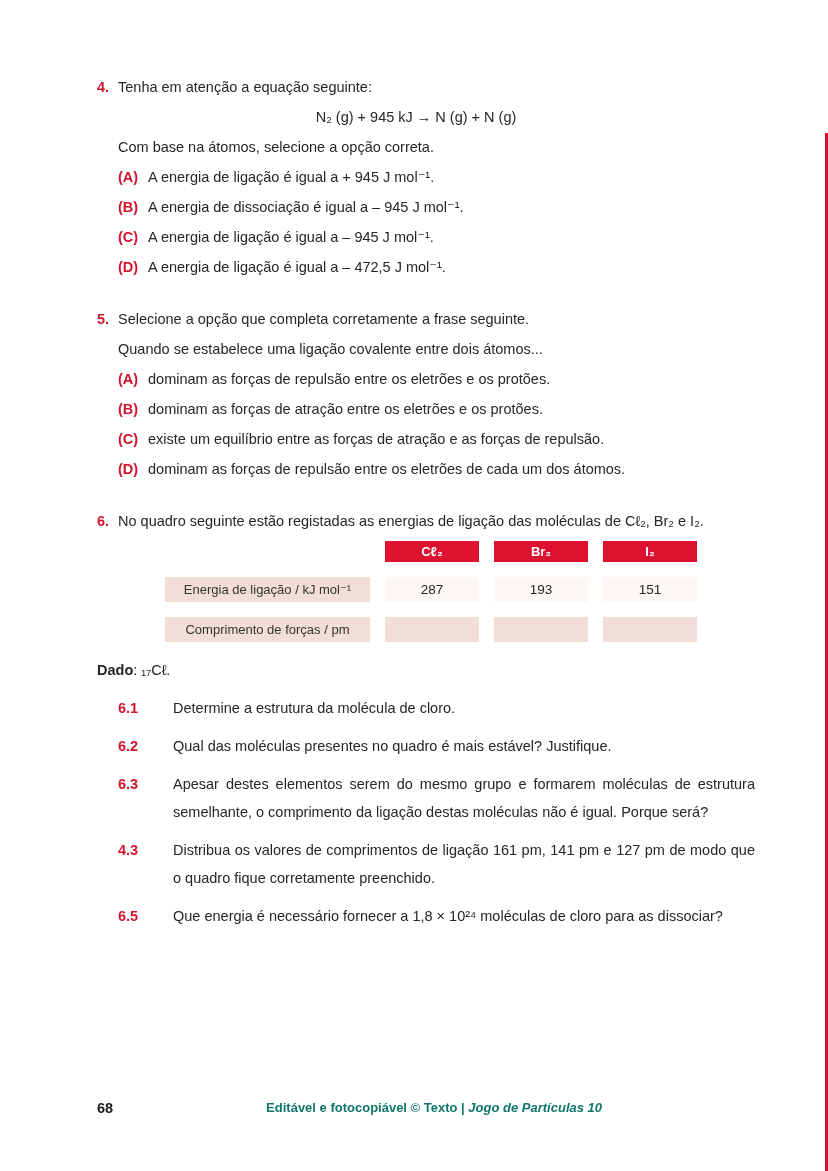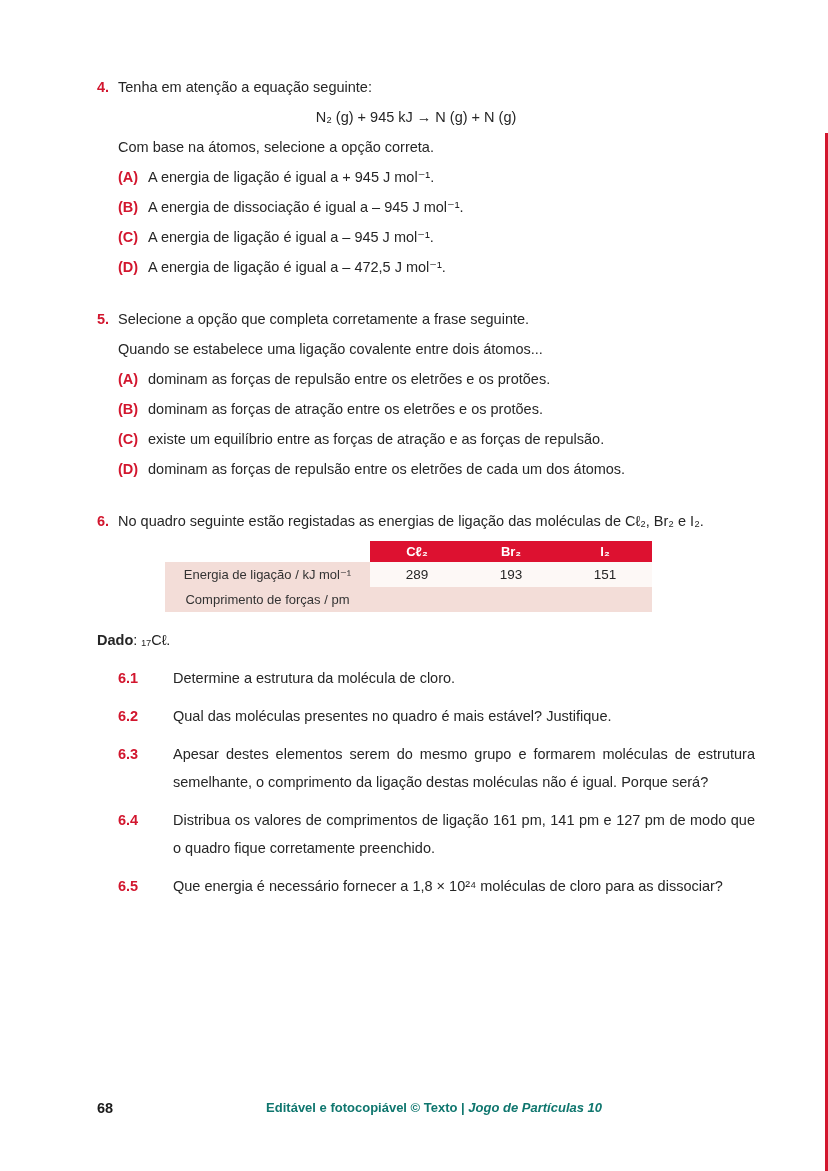--- a/index.html
+++ b/index.html
@@ -52,21 +52,21 @@
     color: #d2162e;
     font-weight: 700;
   }
   .opt-text { flex: 1; }
 
   
   .tbl {
     margin: 6px 0 0 68px;
     display: grid;
     grid-template-columns: 205px 94px 94px 94px;
-    gap: 0;
+    gap: 15px;
     width: 496px;
     font-size: 13px;
   }
   .tbl .cell {
     display: flex;
     align-items: center;
     justify-content: center;
     text-align: center;
   }
   .tbl .spacer { background: transparent; }
@@ -194,21 +194,21 @@
         <span class="qtext">No quadro seguinte estão registadas as energias de ligação das moléculas de Cℓ₂, Br₂ e I₂.</span>
       </div>
 
       <div class="tbl">
         <div class="cell spacer"></div>
         <div class="cell head">Cℓ₂</div>
         <div class="cell head">Br₂</div>
         <div class="cell head">I₂</div>
 
         <div class="cell rowlabel">Energia de ligação / kJ mol⁻¹</div>
-        <div class="cell val filled">289</div>
+        <div class="cell val filled">287</div>
         <div class="cell val filled">193</div>
         <div class="cell val filled">151</div>
 
         <div class="cell rowlabel">Comprimento de forças / pm</div>
         <div class="cell val empty"></div>
         <div class="cell val empty"></div>
         <div class="cell val empty"></div>
       </div>
 
       <div class="given">
@@ -221,21 +221,21 @@
       </div>
       <div class="sub">
         <span class="subnum">6.2</span>
         <span class="subtext">Qual das moléculas presentes no quadro é mais estável? Justifique.</span>
       </div>
       <div class="sub">
         <span class="subnum">6.3</span>
         <span class="subtext">Apesar destes elementos serem do mesmo grupo e formarem moléculas de estrutura semelhante, o comprimento da ligação destas moléculas não é igual. Porque será?</span>
       </div>
       <div class="sub">
-        <span class="subnum">6.4</span>
+        <span class="subnum">4.3</span>
         <span class="subtext">Distribua os valores de comprimentos de ligação 161 pm, 141 pm e 127 pm de modo que o quadro fique corretamente preenchido.</span>
       </div>
       <div class="sub">
         <span class="subnum">6.5</span>
         <span class="subtext">Que energia é necessário fornecer a 1,8 × 10²⁴ moléculas de cloro para as dissociar?</span>
       </div>
     </section>
 
   </div>
 

